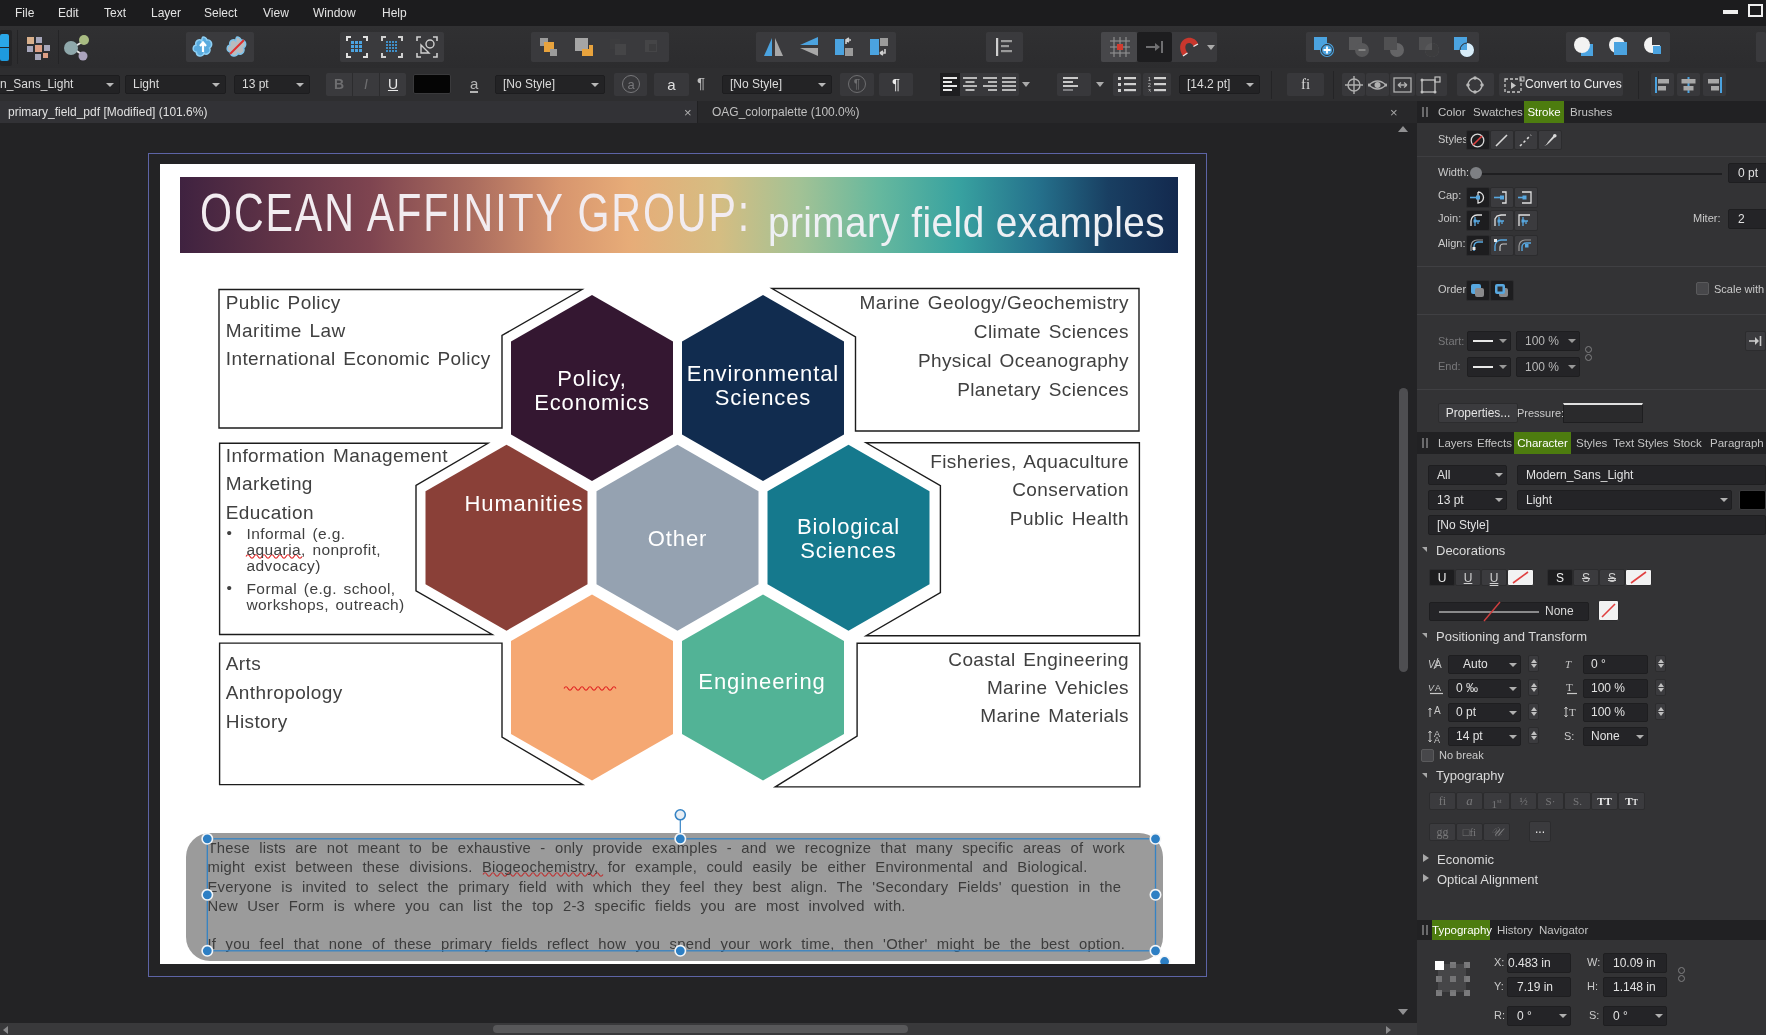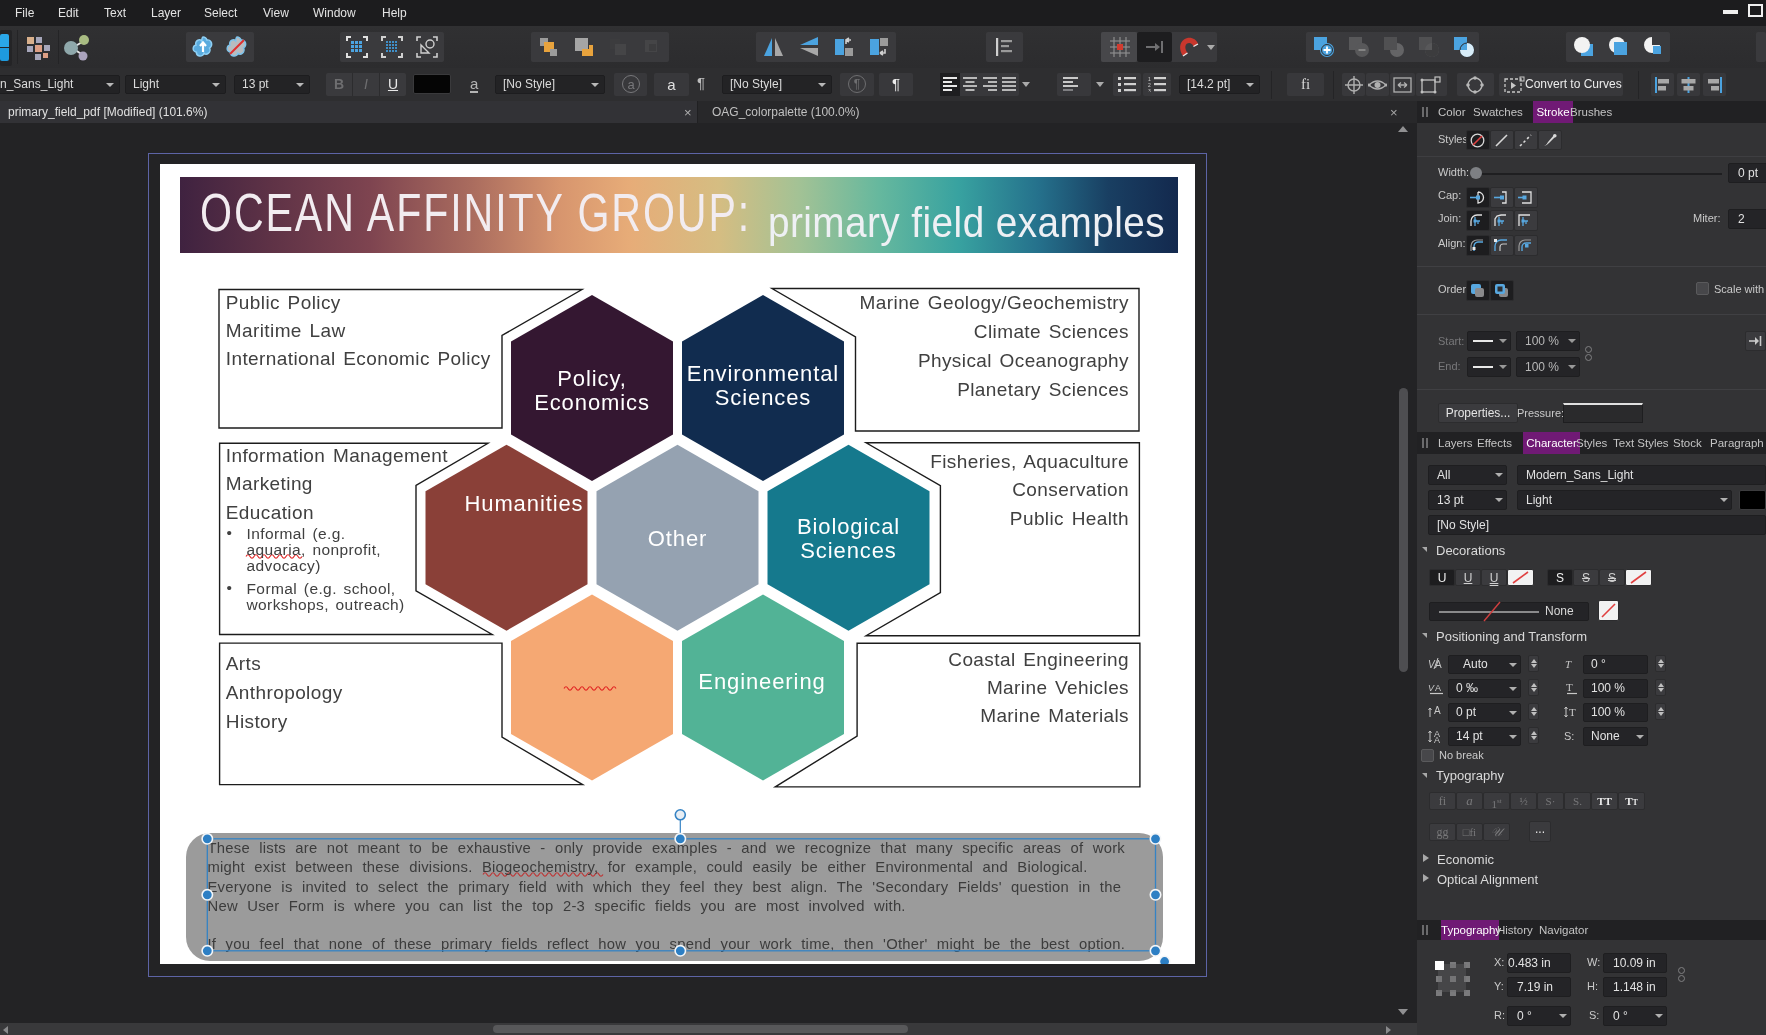--- a/index.html
+++ b/index.html
@@ -17,21 +17,21 @@
 .dd .arr { position:absolute; right:5px; top:7px; width:0; height:0; border-left:4px solid transparent; border-right:4px solid transparent; border-top:4px solid #b8b8b8; }
 .cbtn { position:absolute; top:5px; height:23px; background:#38383b; border-radius:2px; color:#d8d8d8; }
 #tabbar { position:absolute; left:0; top:101px; width:1766px; height:22px; background:#202022; color:#cfcfcf; font-size:12px; }
 
 #canvas { position:absolute; left:0; top:123px; width:1417px; height:900px; background:#232325; overflow:hidden; }
 #hscroll { position:absolute; left:0; top:1023px; width:1417px; height:12px; background:#39393b; }
 
 #panel { position:absolute; left:1417px; top:101px; width:349px; height:934px; background:#333335; overflow:hidden; }
 .ptabrow { position:absolute; left:0; width:349px; height:22px; background:#212123; }
 .ptab { position:absolute; top:0; height:22px; font-size:11.5px; color:#c4c4c4; line-height:22px; white-space:nowrap; }
-.ptab.act { background:#701a75; color:#fff; text-align:center;margin-left:9px; }
+.ptab.act { background:#4d7c0f; color:#fff; text-align:center; }
 .plbl { position:absolute; color:#cacaca; font-size:11px; white-space:nowrap; }
 .pdim { color:#78787a !important; }
 .pfld { position:absolute; background:#242427; border:1px solid #1e1e20; border-radius:2px; color:#e2e2e2; font-size:12px; }
 .pbtn { position:absolute; background:#3b3b3e; border:1px solid #2c2c2e; border-radius:2px; }
 .pbtn.on { background:#1d1d1f; }
 .hdrtri { position:absolute; width:0; height:0; }
 .sepline { position:absolute; left:0; width:349px; height:1px; background:#404043; }
 .spin { position:absolute; width:11px; height:17px; background:#3b3b3e; border:1px solid #2c2c2e; border-radius:2px; }
 .spin:before { content:""; position:absolute; left:2px; top:3px; border-left:3px solid transparent; border-right:3px solid transparent; border-bottom:4px solid #c0c0c0; }
 .spin:after { content:""; position:absolute; left:2px; bottom:3px; border-left:3px solid transparent; border-right:3px solid transparent; border-top:4px solid #c0c0c0; }

